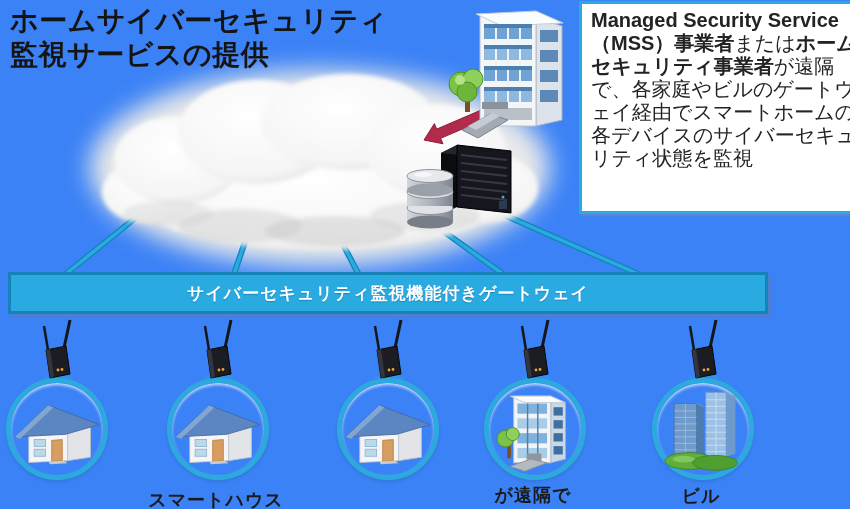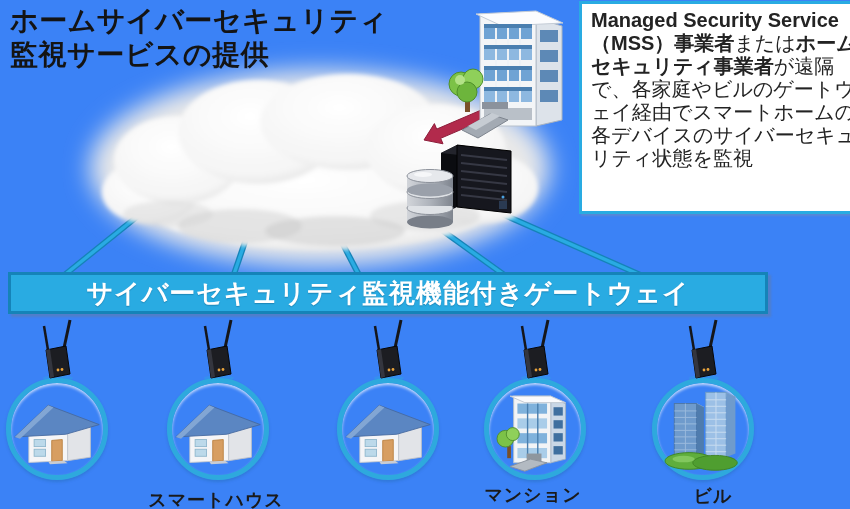--- a/index.html
+++ b/index.html
@@ -15,21 +15,21 @@
              background:#ffffff; border:3px solid #29abe2;
              box-shadow:2px 2px 2px rgba(150,150,150,0.35);
              padding:5px 8px 6px 9px; font-size:20px; line-height:23px; color:#232323;
              overflow:hidden; word-break:break-all; }
   .infobox .b { font-weight:bold; }
 
   .banner { position:absolute; left:8px; top:272px; width:760px; height:42px; z-index:3;
             background:#29abe2; border:3px solid #1583b8;
             box-shadow:3px 3px 2px rgba(120,120,120,0.35);
             display:flex; align-items:center; justify-content:center; }
-  .banner span { color:#ffffff; font-size:26px; font-weight:bold; letter-spacing:1px;
+  .banner span { color:#ffffff; font-size:17px; font-weight:bold; letter-spacing:1px;
                  text-shadow:0 1px 1px rgba(0,70,110,0.35); white-space:nowrap; }
 
   .site { position:absolute; z-index:2; }
   .ring { position:absolute; width:102px; height:102px; border:5px solid #2ea9dd; border-radius:50%;
           box-shadow:inset 0 2px 3px rgba(255,255,255,0.7), 0 2px 3px rgba(20,90,130,0.25);
           display:flex; align-items:center; justify-content:center; background:transparent; }
   .router { position:absolute; z-index:2; }
 
   .site-label { position:absolute; z-index:3; transform:translateX(-50%);
                 font-size:18px; font-weight:bold; color:#1a1a1a; white-space:nowrap; letter-spacing:1px; }
@@ -286,21 +286,21 @@
         </g>
         <rect x="36" y="74" width="16" height="10" fill="#8e969e"></rect>
         <polygon points="18,88 40,80 58,84 34,93" fill="#b3bac2" stroke="#8b939d"></polygon>
         <g>
           <rect x="15" y="66" width="4" height="13" fill="#7a4f28"></rect>
           <circle cx="13" cy="58" r="9" fill="#7cc247" stroke="#4f8f2a"></circle>
           <circle cx="21" cy="53" r="7" fill="#8fd05a" stroke="#4f8f2a"></circle>
         </g>
       </svg>
     </div>
-    <div class="site-label" style="left:533px; top:483px;">マンション</div>
+    <div class="site-label" style="left:533px; top:483px;">が遠隔で</div>
   </div>
 
   <div class="site">
     <svg class="router" style="left:680px; top:318px;" width="46" height="64" viewBox="0 0 46 64">
       <ellipse cx="24" cy="60" rx="15" ry="3" fill="#29abe2" opacity="0.35"></ellipse>
       <path d="M14,32 L10,8" stroke="#15161a" stroke-width="2.5" fill="none"></path>
       <path d="M30,30 L36,2" stroke="#15161a" stroke-width="3" fill="none"></path>
       <polygon points="12,32 32,28 36,56 16,60" fill="#1c1d22" stroke="#060608"></polygon>
       <polygon points="12,32 16,31 20,59 16,60" fill="#34363f"></polygon>
       <circle cx="24" cy="52" r="1.4" fill="#e8a33c"></circle>
@@ -338,16 +338,16 @@
               <line x1="48" y1="65" x2="70" y2="65"></line>
             <line x1="48" y1="72" x2="70" y2="72"></line>
               <line x1="59" y1="8" x2="59" y2="78"></line>
           </g>
         </g>
         <ellipse cx="30" cy="82" rx="26" ry="9" fill="#5fae3c" stroke="#3f8424"></ellipse>
         <ellipse cx="58" cy="84" rx="24" ry="8" fill="#4f9e30" stroke="#3f8424"></ellipse>
         <ellipse cx="24" cy="80" rx="12" ry="3.5" fill="#82c75e"></ellipse>
       </svg>
     </div>
-    <div class="site-label" style="left:701px; top:484px;margin-left:12px;">ビル</div>
+    <div class="site-label" style="left:701px; top:484px;">ビル</div>
   </div>
 
 </div>
 
 </body></html>

